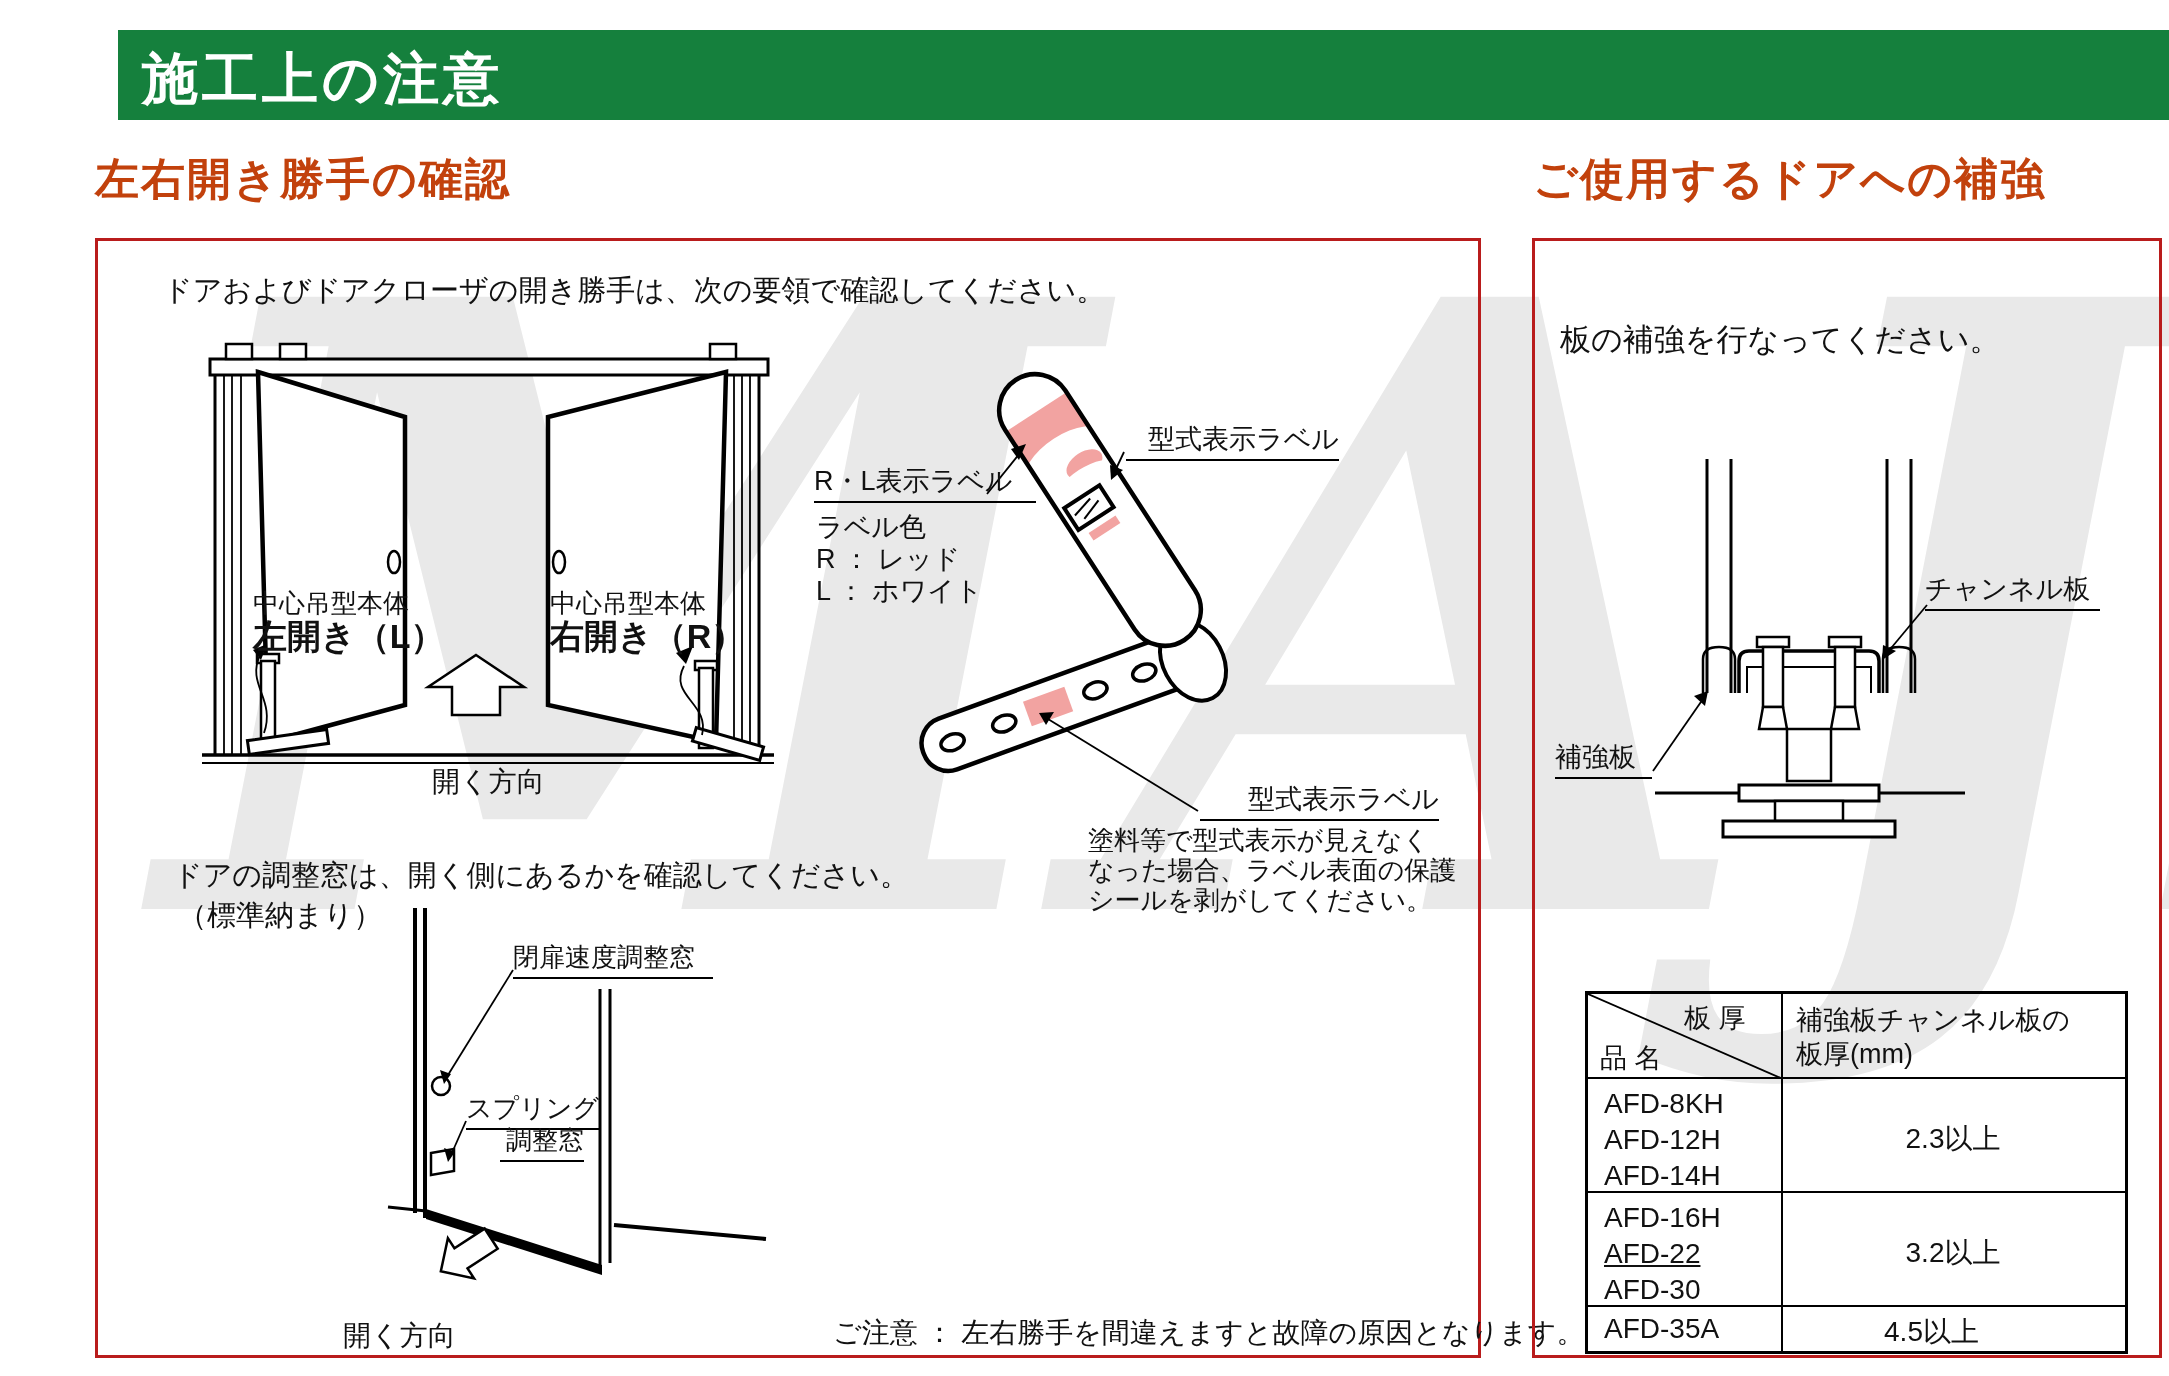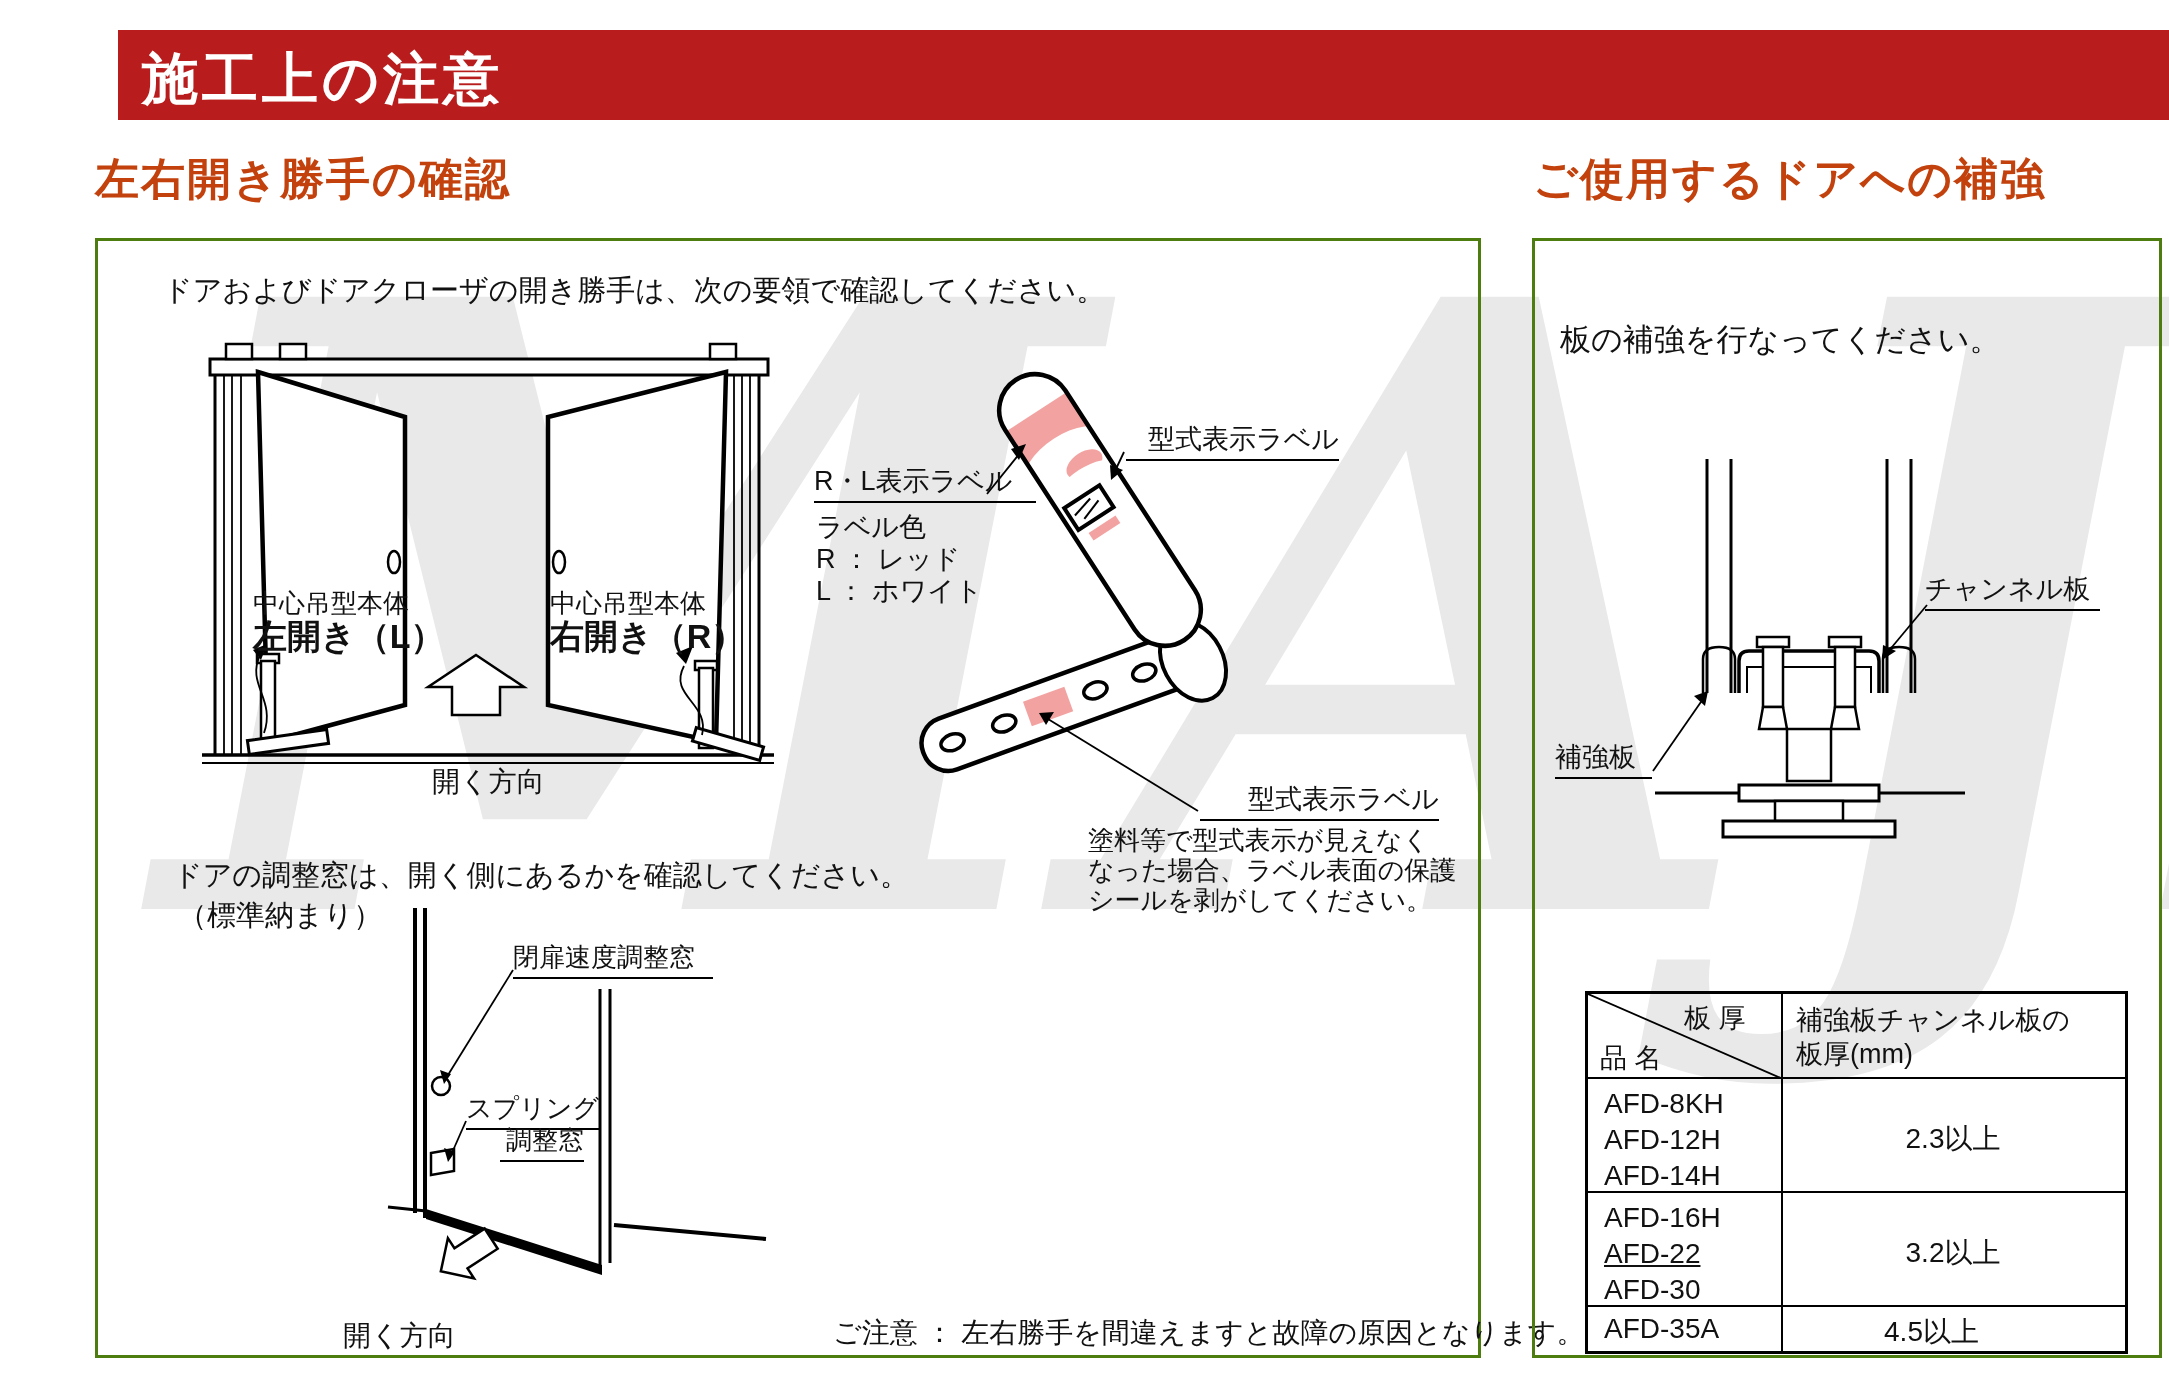--- a/index.html
+++ b/index.html
@@ -2,24 +2,24 @@
 <html><head>
 <meta charset="utf-8">
 <style>
   html,body{margin:0;padding:0;background:#fff;}
   #page{position:relative;width:2169px;height:1376px;background:#ffffff;overflow:hidden;
         font-family:"Liberation Sans","DejaVu Sans",sans-serif;color:#111;}
   .abs{position:absolute;}
   #watermark{position:absolute;left:165px;top:215px;font-family:"DejaVu Serif",serif;
              font-style:italic;font-weight:bold;font-size:840px;line-height:0.95;
              letter-spacing:12px;color:#e9e9e9;z-index:0;white-space:nowrap;}
-  #header-bar{position:absolute;left:118px;top:30px;width:2051px;height:90px;background:#b91c1c;z-index:2;}
+  #header-bar{position:absolute;left:118px;top:30px;width:2051px;height:90px;background:#15803d;z-index:2;}
   #header-bar .t{position:absolute;left:24px;top:12px;font-size:56px;font-weight:bold;color:#ffffff;letter-spacing:4px;}
   .section-heading{position:absolute;font-size:44px;font-weight:bold;color:#c2410c;letter-spacing:2px;z-index:2;}
-  .big-box{position:absolute;border:3px solid #4d7c0f;background:transparent;z-index:1;}
+  .big-box{position:absolute;border:3px solid #b91c1c;background:transparent;z-index:1;}
   .jp{white-space:nowrap;}
   .lbl26{font-size:26px;} .lbl27{font-size:27px;} .lbl28{font-size:28px;margin-top:41px;} .lbl29{font-size:29px;} .lbl31{font-size:31px;}
   .bold34{font-size:34px;font-weight:bold;}
   .ul{border-bottom:2px solid #000;padding-bottom:2px;display:inline-block;}
   svg{position:absolute;left:0;top:0;}
   .spec-table{position:absolute;border:3px solid #000;background:transparent;}
   .tline{position:absolute;background:#000;}
   .cellv{font-size:28px;}
 </style>
 </head>

